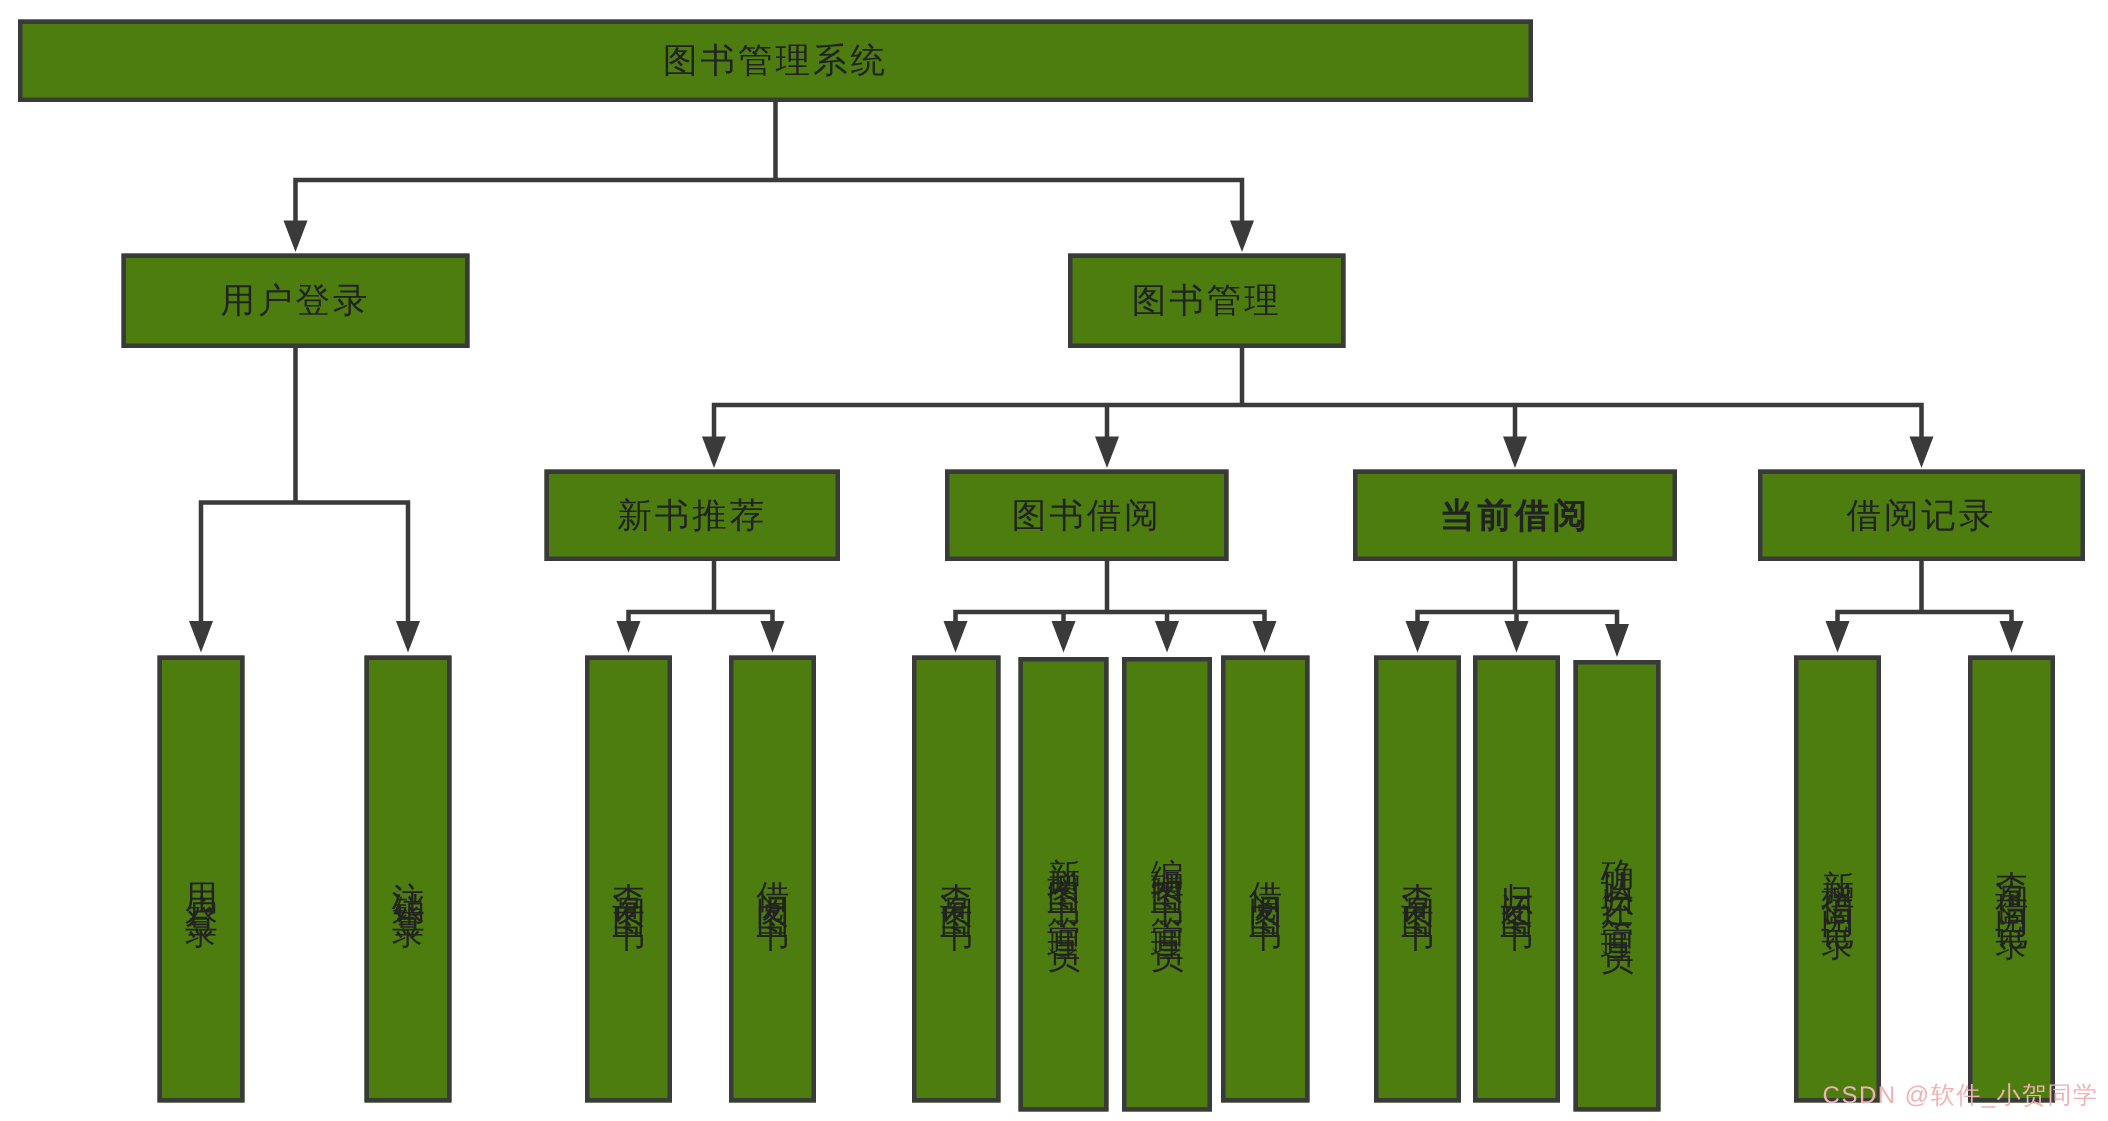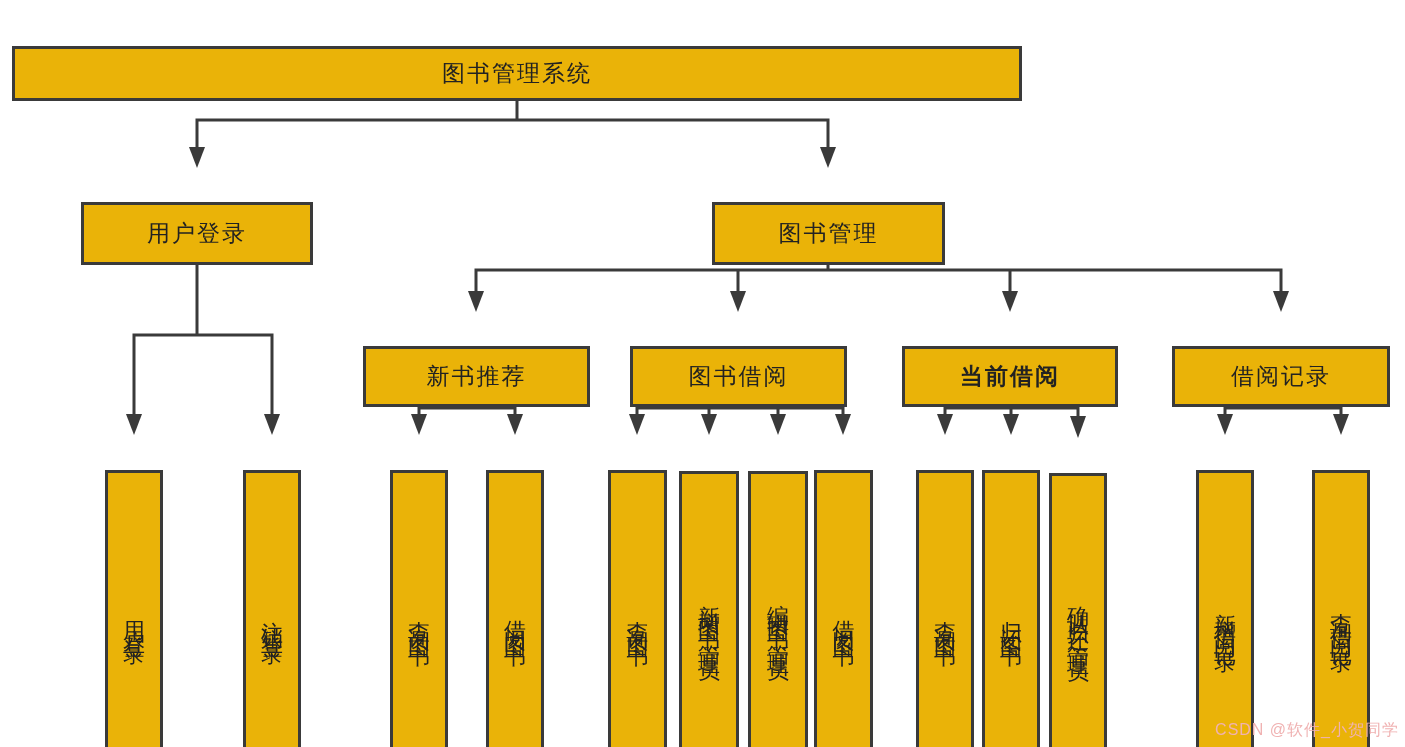--- a/index.html
+++ b/index.html
@@ -15,24 +15,23 @@
     background:#ffffff;
     overflow:hidden;
   }
   #wires{position:absolute;left:0;top:0;width:1405px;height:747px;}
   #wires path{stroke:var(--line);stroke-width:3;fill:none;}
   #wires polygon{fill:var(--line);stroke:none;}
   .node{
     position:absolute;
     box-sizing:border-box;
     border:3px solid var(--line);
-    background:#eab308;
+    background:#4d7c0f;
     display:flex;align-items:center;justify-content:center;
     color:var(--text);
-    margin-top:33px;
   }
   .h-node{font-size:23px;letter-spacing:2px;white-space:nowrap;}
   .leaf{font-size:22px;}
   .vtext{
     writing-mode:vertical-rl;
     text-orientation:mixed;
     letter-spacing:8px;
     line-height:1.1;
   }
   #watermark{
@@ -86,28 +85,28 @@
     <polygon points="1333,414 1349,414 1341,435"></polygon>
   </svg>
 
   <div class="node h-node" style="left:12px;top:13px;width:1010px;height:55px;">
     <span>图书管理系统</span>
   </div>
 
   <div class="node h-node" style="left:81px;top:169px;width:232px;height:63px;">
     <span>用户登录</span>
   </div>
-  <div class="node h-node" style="left:712px;top:169px;width:233px;height:63px;">
+  <div class="node h-node" style="left:712px;top:169px;width:185px;height:63px;">
     <span>图书管理</span>
   </div>
 
-  <div class="node h-node" style="left:363px;top:313px;width:227px;height:61px;">
+  <div class="node h-node" style="left:363px;top:313px;width:197px;height:61px;">
     <span>新书推荐</span>
   </div>
-  <div class="node h-node" style="left:630px;top:313px;width:217px;height:61px;">
+  <div class="node h-node" style="left:630px;top:313px;width:189px;height:61px;">
     <span>图书借阅</span>
   </div>
   <div class="node h-node" style="left:902px;top:313px;width:216px;height:61px;font-weight:bold;">
     <span>当前借阅</span>
   </div>
   <div class="node h-node" style="left:1172px;top:313px;width:218px;height:61px;">
     <span>借阅记录</span>
   </div>
 
   <div class="node leaf" style="left:105px;top:437px;width:58px;height:298px;">

